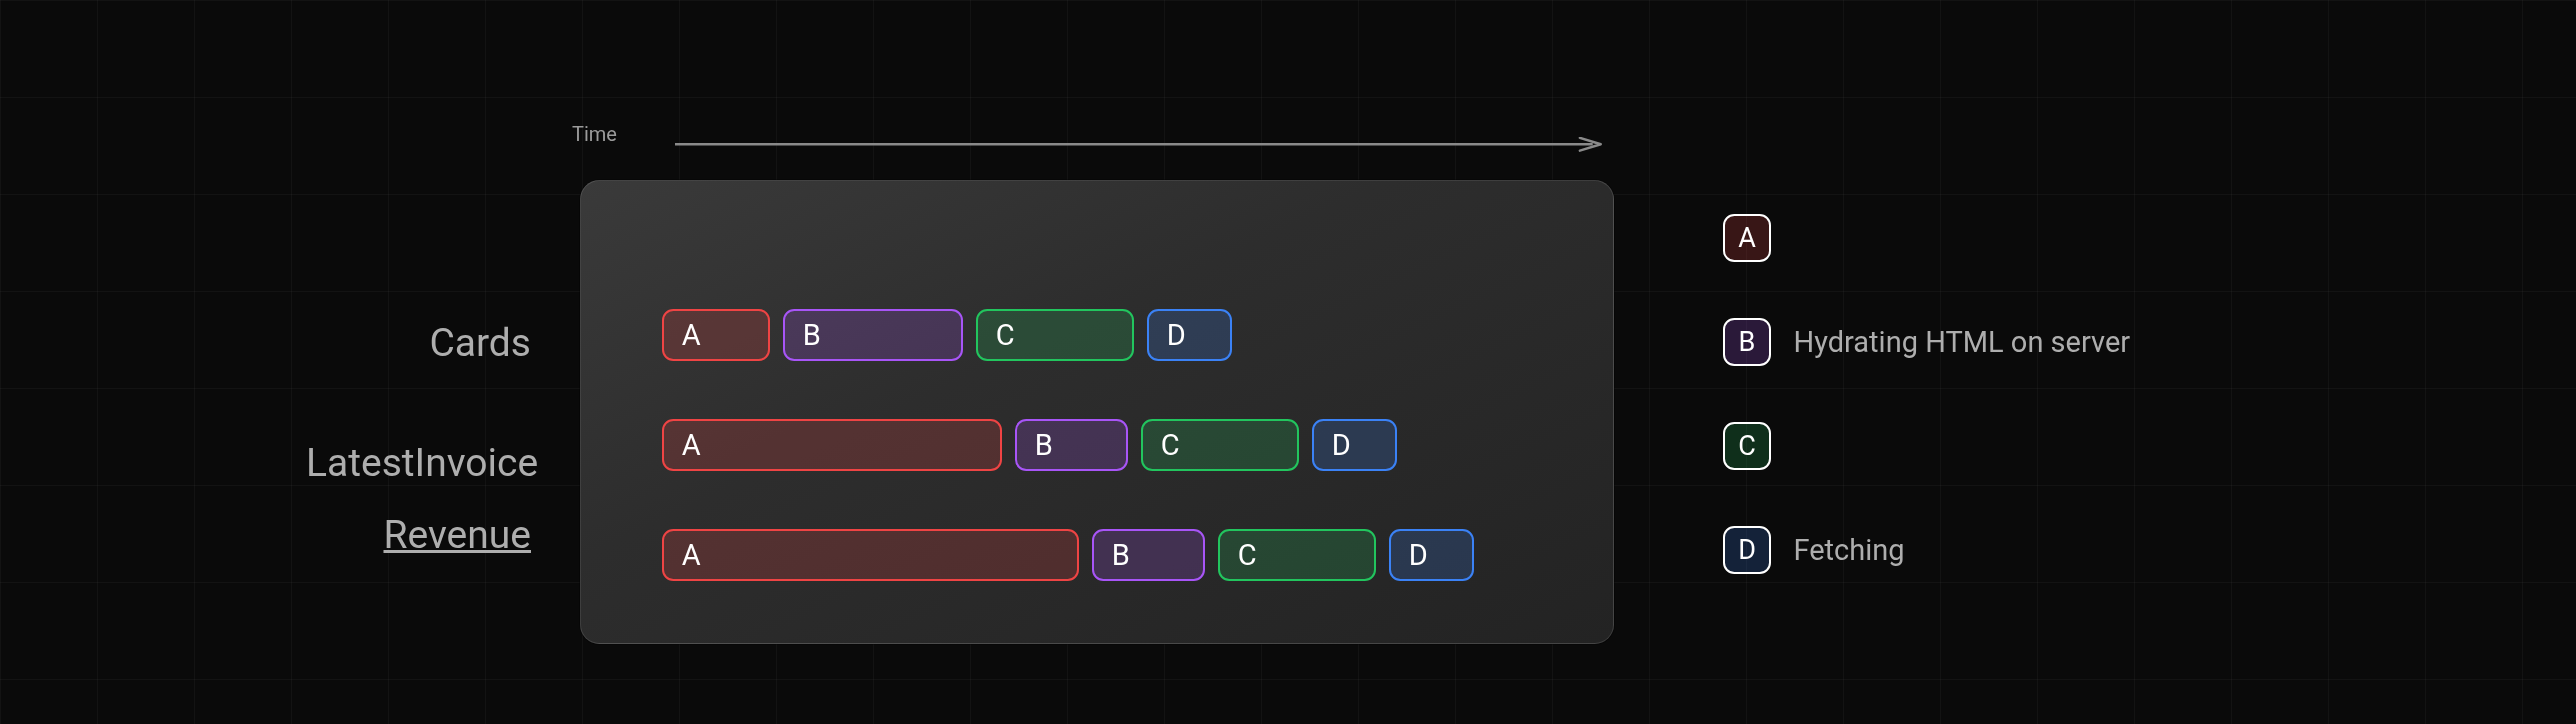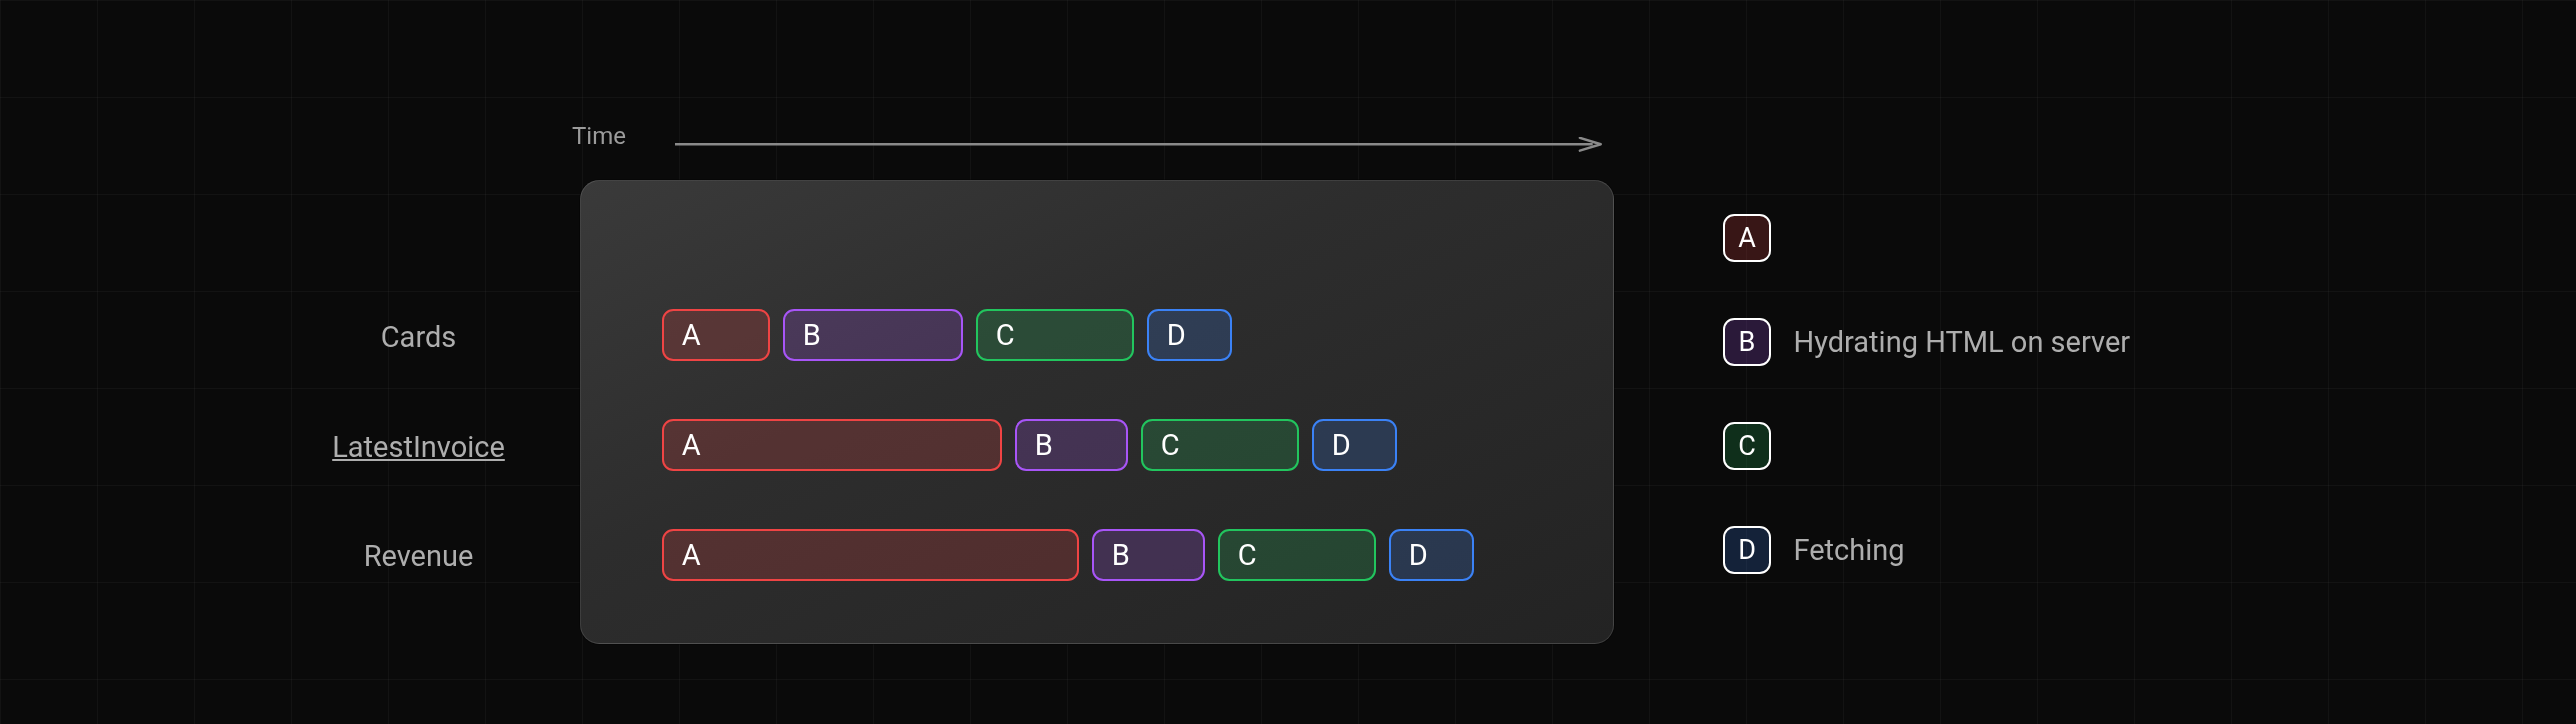--- a/index.html
+++ b/index.html
@@ -20,21 +20,21 @@
     background-position: 0 0;
   }
   .stage {
     position: absolute; inset: 0;
   }
   
   .time-label {
     position: absolute;
     left: 572px; top: 122px;
     color: #9b9b9b;
-    font-size: 24px;
+    font-size: 20px;
     font-weight: 400;
   }
   .time-arrow {
     position: absolute;
     left: 675px; top: 137px;
     width: 929px; height: 14.5px;
   }
   .time-arrow svg { width: 100%; height: 100%; display:block; }
   
   .panel {
@@ -43,23 +43,23 @@
     width: 1034px; height: 464px;
     border-radius: 19.3px;
     border: 0.8px solid rgba(255,255,255,0.12);
     background: linear-gradient(155deg, #3a3a3a 0%, #2d2d2d 40%, #232323 100%);
     box-shadow: 0 0 0 0.8px rgba(0,0,0,0.4);
   }
   
   .row-label {
     position: absolute;
     color: #aeaeae;
-    font-size: 29px;
+    font-size: 39px;
     font-weight: 400;
-    text-align: center;
+    text-align: right;
   }
   
   .rows {
     position: absolute;
     left: 662px; top: 309px;
   }
   .row {
     display: flex;
     gap: 13px;
     margin-bottom: 58px;
@@ -120,22 +120,22 @@
   <div class="time-arrow">
     <svg viewBox="0 0 1154 18" xmlns="http://www.w3.org/2000/svg">
       <line x1="0" y1="9" x2="1140" y2="9" stroke="#8a8a8a" stroke-width="3"></line>
       <polyline points="1124,1 1150,9 1124,17" fill="none" stroke="#8a8a8a" stroke-width="3" stroke-linecap="round" stroke-linejoin="round"></polyline>
     </svg>
   </div>
 
   <div class="panel"></div>
 
   <div class="row-label" style="left:306px; top:320px; width:225px;">Cards</div>
-  <div class="row-label" style="left:306px; top:430px; width:225px;text-decoration:underline;">LatestInvoice</div>
-  <div class="row-label" style="left:306px; top:539px; width:225px;">Revenue</div>
+  <div class="row-label" style="left:306px; top:440px; width:225px;">LatestInvoice</div>
+  <div class="row-label" style="left:306px; top:512px; width:225px;text-decoration:underline;">Revenue</div>
 
   <div class="rows" id="rows-mount">
       <div class="row">
         <div class="seg c-a" style="width: 108px;">A</div>
         <div class="seg c-b" style="width: 180px;">B</div>
         <div class="seg c-c" style="width: 158px;">C</div>
         <div class="seg c-d" style="width: 85px;">D</div>
       </div>
       <div class="row">
         <div class="seg c-a" style="width: 340px;">A</div>

